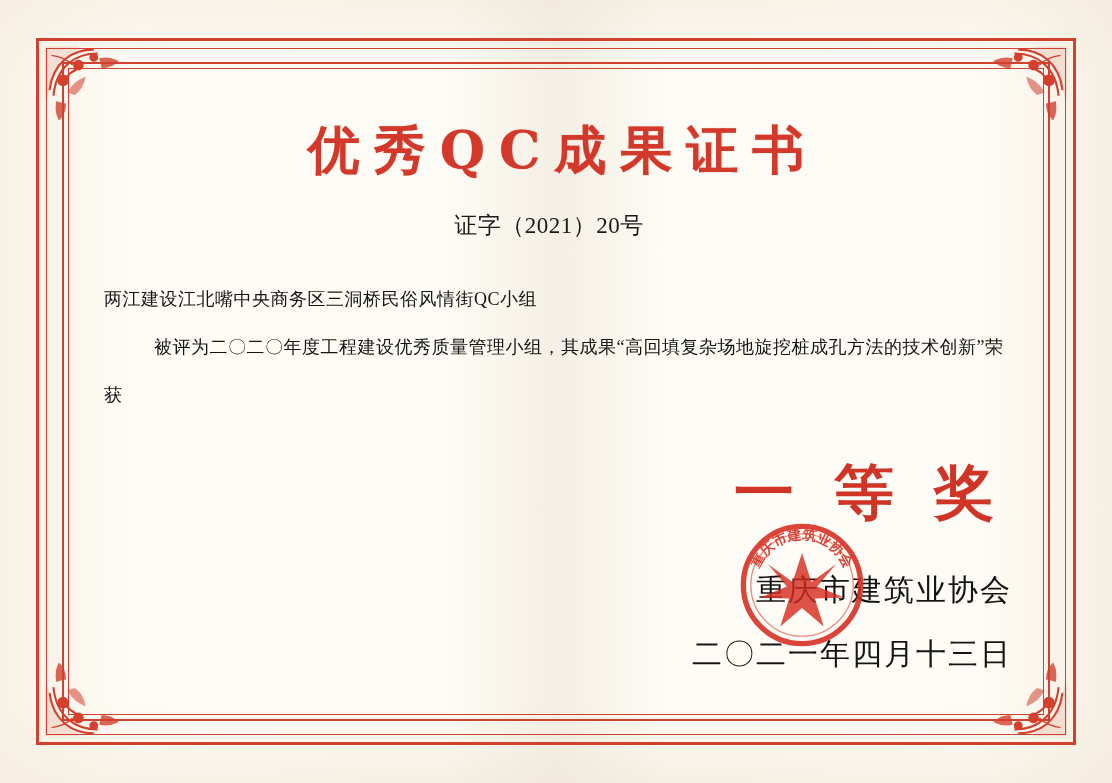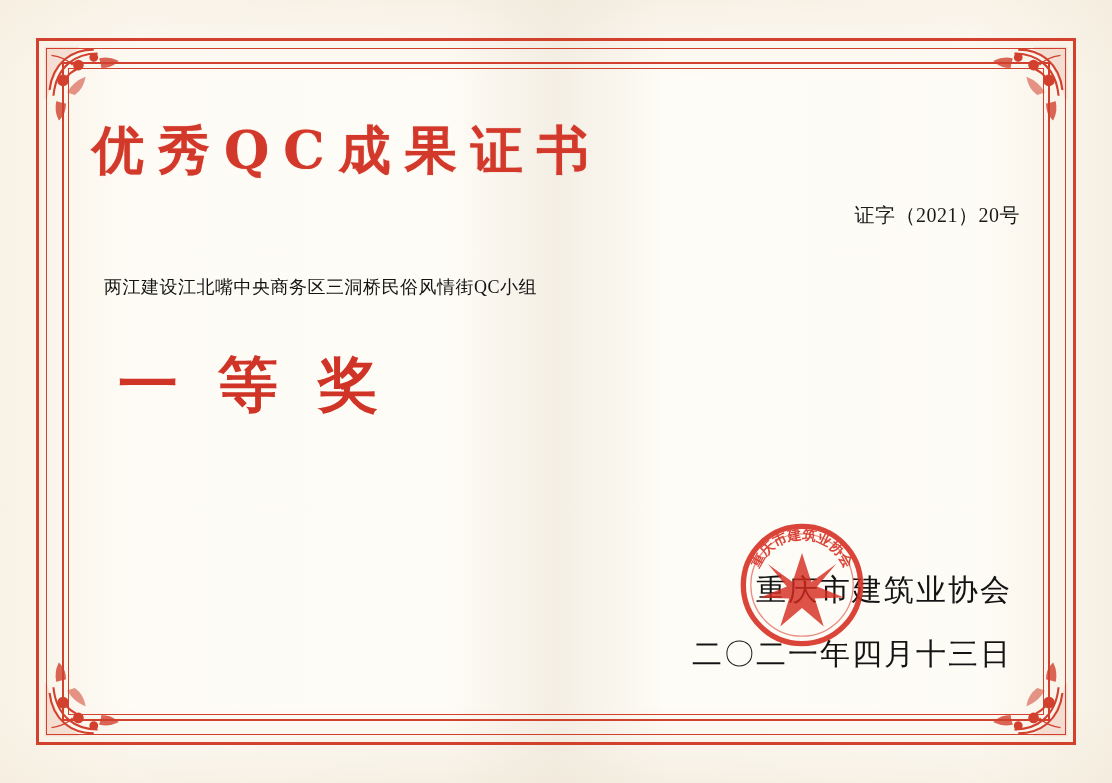--- a/index.html
+++ b/index.html
@@ -90,55 +90,55 @@
   
   .content {
     position: absolute;
     left: 78px;
     top: 78px;
     right: 78px;
     bottom: 78px;
   }
 
   .title {
-    text-align: left;
+    text-align: center;
     margin-top: 38px;
     color: #d3392a;
     font-family: "DejaVu Serif", "Liberation Serif", serif;
     font-weight: bold;
     font-size: 52px;
     letter-spacing: 14px;
     text-indent: 14px;
     text-shadow: 0 0 1px rgba(211,57,42,0.55);
   }
 
   .cert-no {
-    text-align: right;
-    margin-top: 16px;
+    text-align: center;
+    margin-top: 24px;
     padding-right: 14px;
-    font-size: 20px;
+    font-size: 23px;
     color: #1a1a1a;
     letter-spacing: 0.5px;
     font-family: "Liberation Serif", "DejaVu Serif", serif;
   }
 
   .body-text {
     margin-top: 34px;
     padding: 0 22px 0 26px;
     color: #141414;
     font-size: 18px;
     line-height: 48px;
     letter-spacing: 0.5px;
   }
   .body-text .line { white-space: nowrap; }
   .body-text .line.indent { text-indent: 50px; white-space: normal; }
 
   .award {
     margin-top: 34px;
-    text-align: left;
+    text-align: right;
     color: #cf3426;
     font-weight: bold;
     font-size: 60px;
     letter-spacing: 40px;
     text-indent: 40px;
     font-family: "DejaVu Serif", "Liberation Serif", serif;
   }
 
   .signature {
     position: absolute;
@@ -243,20 +243,21 @@
 </div>
 
 <div class="content">
 
   <div class="title">优秀QC成果证书</div>
 
   <div class="cert-no">证字（2021）20号</div>
 
   <div class="body-text">
     <div class="line">两江建设江北嘴中央商务区三洞桥民俗风情街QC小组</div>
+    <div class="line indent">被评为二〇二〇年度工程建设优秀质量管理小组，其成果“高回填复杂场地旋挖桩成孔方法的技术创新”荣获</div>
   </div>
 
   <div class="award">一等奖</div>
 
   <div class="signature">
     <div class="org">重庆市建筑业协会</div>
     <div class="date">二〇二一年四月十三日</div>
   </div>
 
   <div class="seal">

